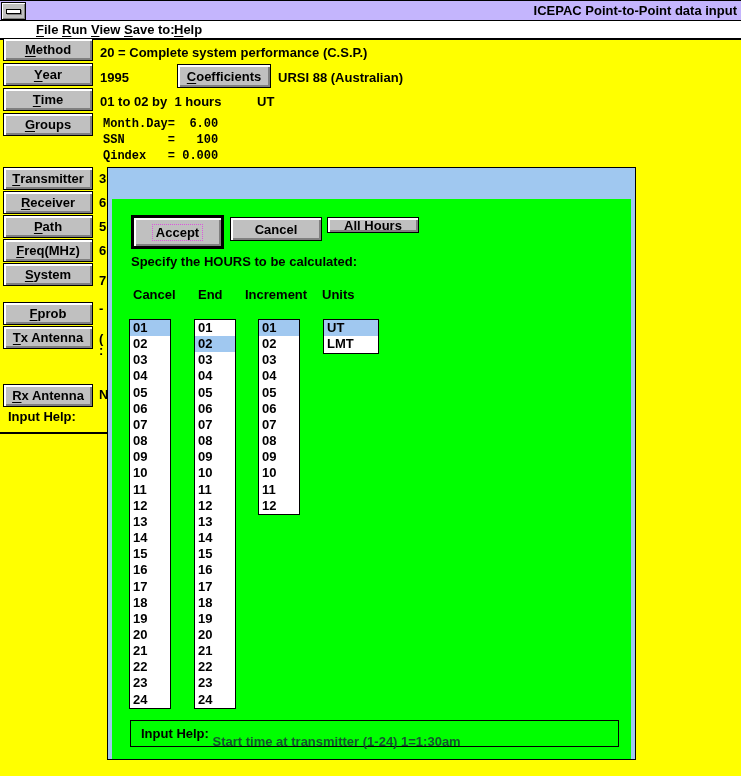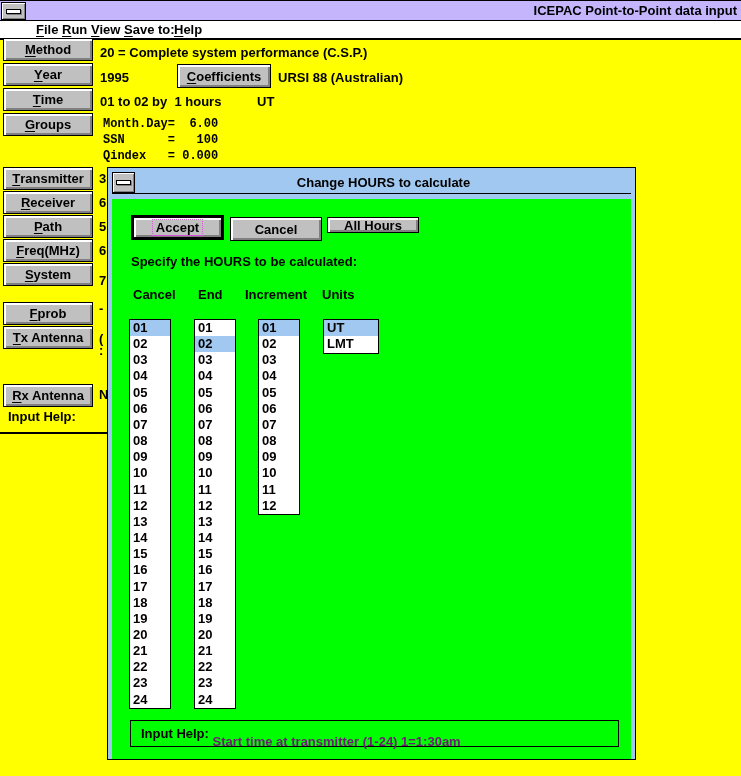--- a/index.html
+++ b/index.html
@@ -94,21 +94,21 @@
   }
   #dlg-sysbtn { position:absolute; left:0; top:0; width:23px; height:21px; border-right:1px solid #000; }
   #dlg-title { position:absolute; left:24px; right:0; top:3px; text-align:center; }
   #dlg-content {
     position:absolute; left:4px; top:31px; width:519px; height:560px;
     background:#00ff00;
   }
 
   
   #btn-accept-wrap {
-    position:absolute; left:19px; top:16px; width:93px; height:25px;
+    position:absolute; left:19px; top:16px; width:93px; height:34px;
     border:2px solid #000; cursor:pointer;
   }
   #btn-accept-wrap .btn31 { left:0; top:0; width:100%; height:100%; }
   .focus-rect { outline:1px dotted #dd55dd; padding:0 3px; }
   #btn-cancel   { left:118px; top:18px; width:92px; height:24px; }
   #btn-allhours { left:215px; top:18px; width:92px; height:16px; }
 
   #dlg-prompt { position:absolute; left:19px; top:55px; }
   .col-hdr { position:absolute; top:88px; }
   #hdr-start { left:21px; } #hdr-end { left:86px; } #hdr-increment { left:133px; } #hdr-units { left:210px; }
@@ -124,21 +124,21 @@
   #lb-units { left:211px; width:56px; height:35px; }
   .lb .li { height:16.17px; line-height:16.17px; padding-left:3px; }
   .lb .li.sel { background:#a0c8f0; }
 
   
   #dlg-help {
     position:absolute; left:18px; top:521px; width:489px; height:27px;
     border:1px solid #000; display:flex; align-items:center; padding-left:10px;
     white-space:pre;
   }
-  #dlg-help .red { color:#701a75;margin-top:15px; }
+  #dlg-help .red { color:#14532d;margin-top:15px; }
 </style>
 </head>
 <body>
 
 <div id="titlebar">
   <div id="sysbtn-main" class="sysbtn">
     <div class="dash"></div>
   </div>
   <div id="title-text">ICEPAC Point-to-Point data input</div>
 </div>
@@ -184,26 +184,20 @@
   <span>5</span>
   <span>6</span>
   <span>7</span>
   <span>-</span>
   <span>(</span>
   <span>:</span>
   <span>N</span>
 </div>
 
 <div id="dialog">
-  <div id="dlg-titlebar">
-    <div id="dlg-sysbtn" class="sysbtn">
-      <div class="dash"></div>
-    </div>
-    <div id="dlg-title">Change HOURS to calculate</div>
-  </div>
 
   <div id="dlg-content">
 
     <div id="btn-accept-wrap">
       <div class="btn31">
           <span class="focus-rect">Accept</span>
         </div>
     </div>
     <div class="btn31" id="btn-cancel">Cancel</div>
     <div class="btn31" id="btn-allhours">All Hours</div>

